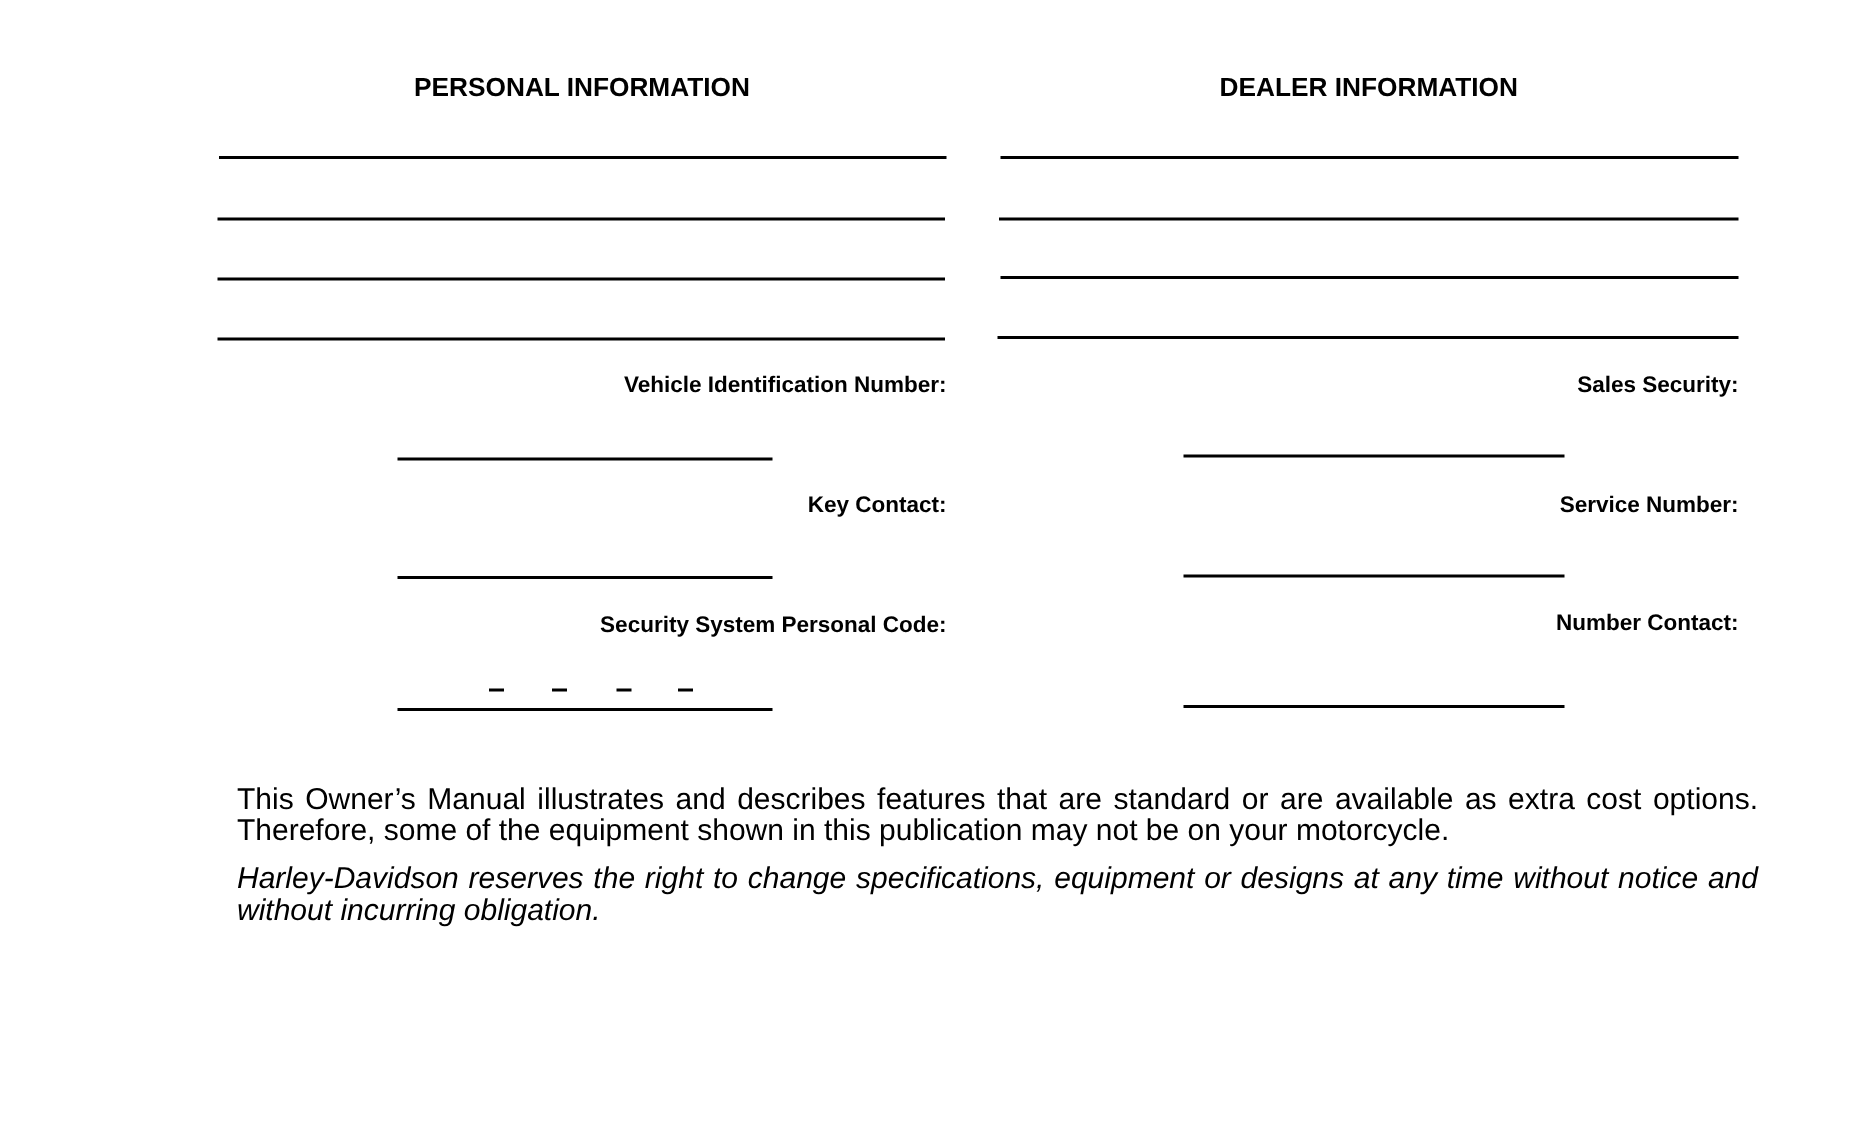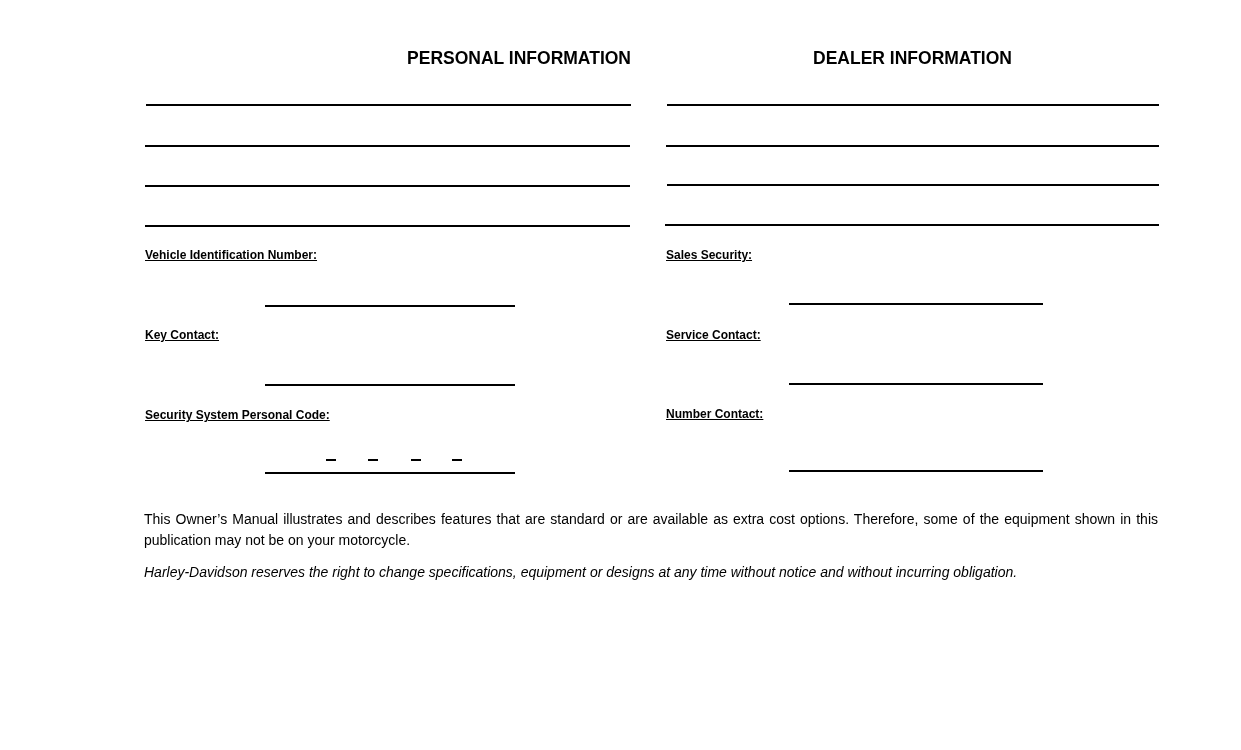--- a/index.html
+++ b/index.html
@@ -23,45 +23,44 @@
       letter-spacing: 0px;
     }
     .rule {
       position: absolute;
       height: 2px;
       background: #000000;
     }
     .label {
       position: absolute;
       font-weight: bold;
-      font-size: 12px;
-      text-align: left;
-      text-decoration: underline;
+      font-size: 15px;
+      text-align: right;
     }
     .code-dash {
       position: absolute;
       width: 10px;
       height: 2px;
       background: #000;
     }
     .para {
       position: absolute;
       left: 144px;
       width: 1014px;
-      font-size: 14px;
+      font-size: 20px;
       line-height: 21px;
       text-align: justify;
-      margin: 0;
+      margin: 14px;
     }
   </style>
 </head>
 <body>
 
 <div>
-  <div class="heading" style="left:145px; top:48px; width:486px;text-align:right;">PERSONAL INFORMATION</div>
+  <div class="heading" style="left:145px; top:48px; width:486px;">PERSONAL INFORMATION</div>
 
   <div class="rule" style="left:146px; top:104px; width:485px;"></div>
   <div class="rule" style="left:145px; top:145px; width:485px;"></div>
   <div class="rule" style="left:145px; top:185px; width:485px;"></div>
   <div class="rule" style="left:145px; top:225px; width:485px;"></div>
 
   <div class="label" style="left:145px; top:248px; width:486px;">Vehicle Identification Number:</div>
   <div class="rule" style="left:265px; top:305px; width:250px;"></div>
 
   <div class="label" style="left:145px; top:328px; width:486px;">Key Contact:</div>
@@ -81,21 +80,21 @@
   <div class="heading" style="left:666px; top:48px; width:493px;">DEALER INFORMATION</div>
 
   <div class="rule" style="left:667px; top:104px; width:492px;"></div>
   <div class="rule" style="left:666px; top:145px; width:493px;"></div>
   <div class="rule" style="left:667px; top:184px; width:492px;"></div>
   <div class="rule" style="left:665px; top:224px; width:494px;"></div>
 
   <div class="label" style="left:666px; top:248px; width:493px;">Sales Security:</div>
   <div class="rule" style="left:789px; top:303px; width:254px;"></div>
 
-  <div class="label" style="left:666px; top:328px; width:493px;">Service Contact:</div>
+  <div class="label" style="left:666px; top:328px; width:493px;">Service Number:</div>
   <div class="rule" style="left:789px; top:383px; width:254px;"></div>
 
   <div class="label" style="left:666px; top:407px; width:493px;">Number Contact:</div>
   <div class="rule" style="left:789px; top:470px; width:254px;"></div>
 </div>
 
 <p class="para" style="top:509px;">This Owner’s Manual illustrates and describes features that are standard or are available as extra cost options. Therefore, some of the equipment shown in this publication may not be on your motorcycle.</p>
 <p class="para" style="top:562px;font-style:italic;">Harley-Davidson reserves the right to change specifications, equipment or designs at any time without notice and without incurring obligation.</p>
 
 </body></html>

